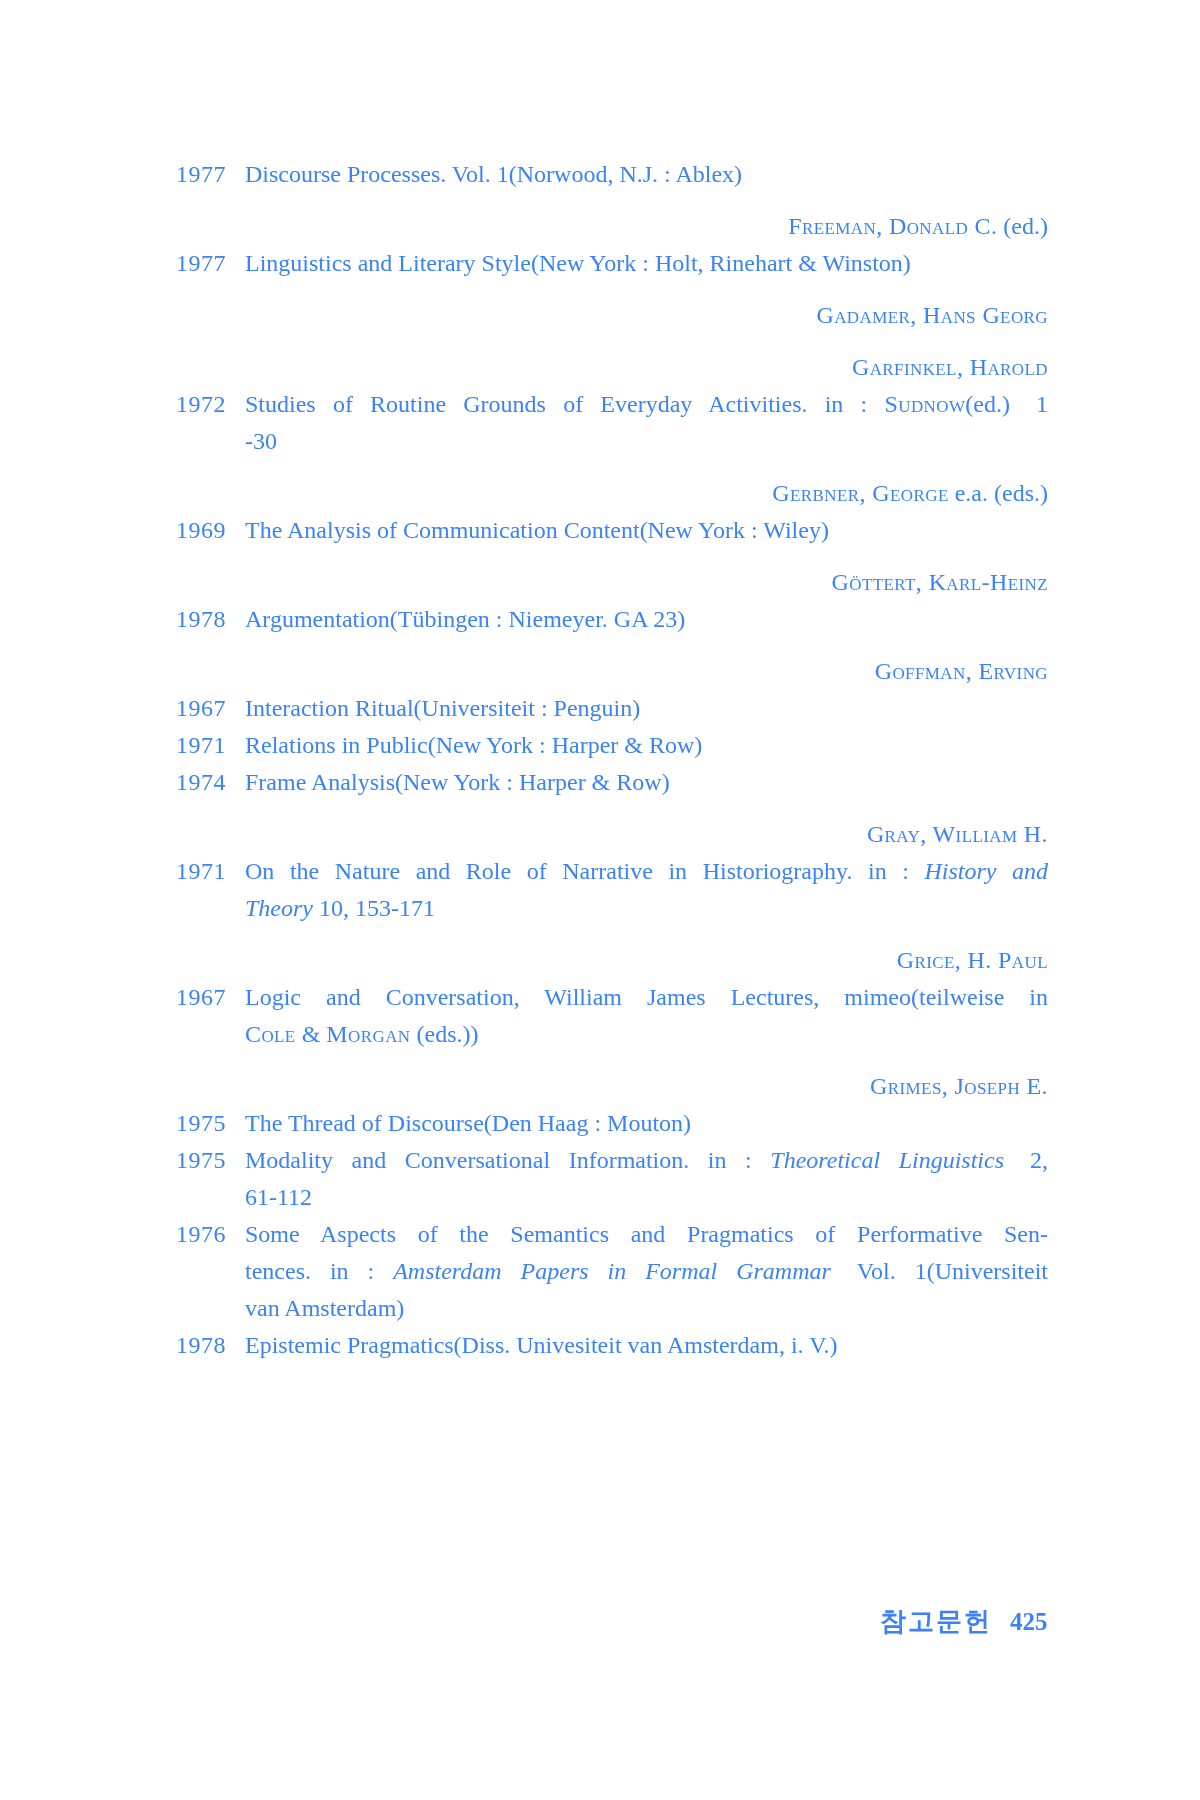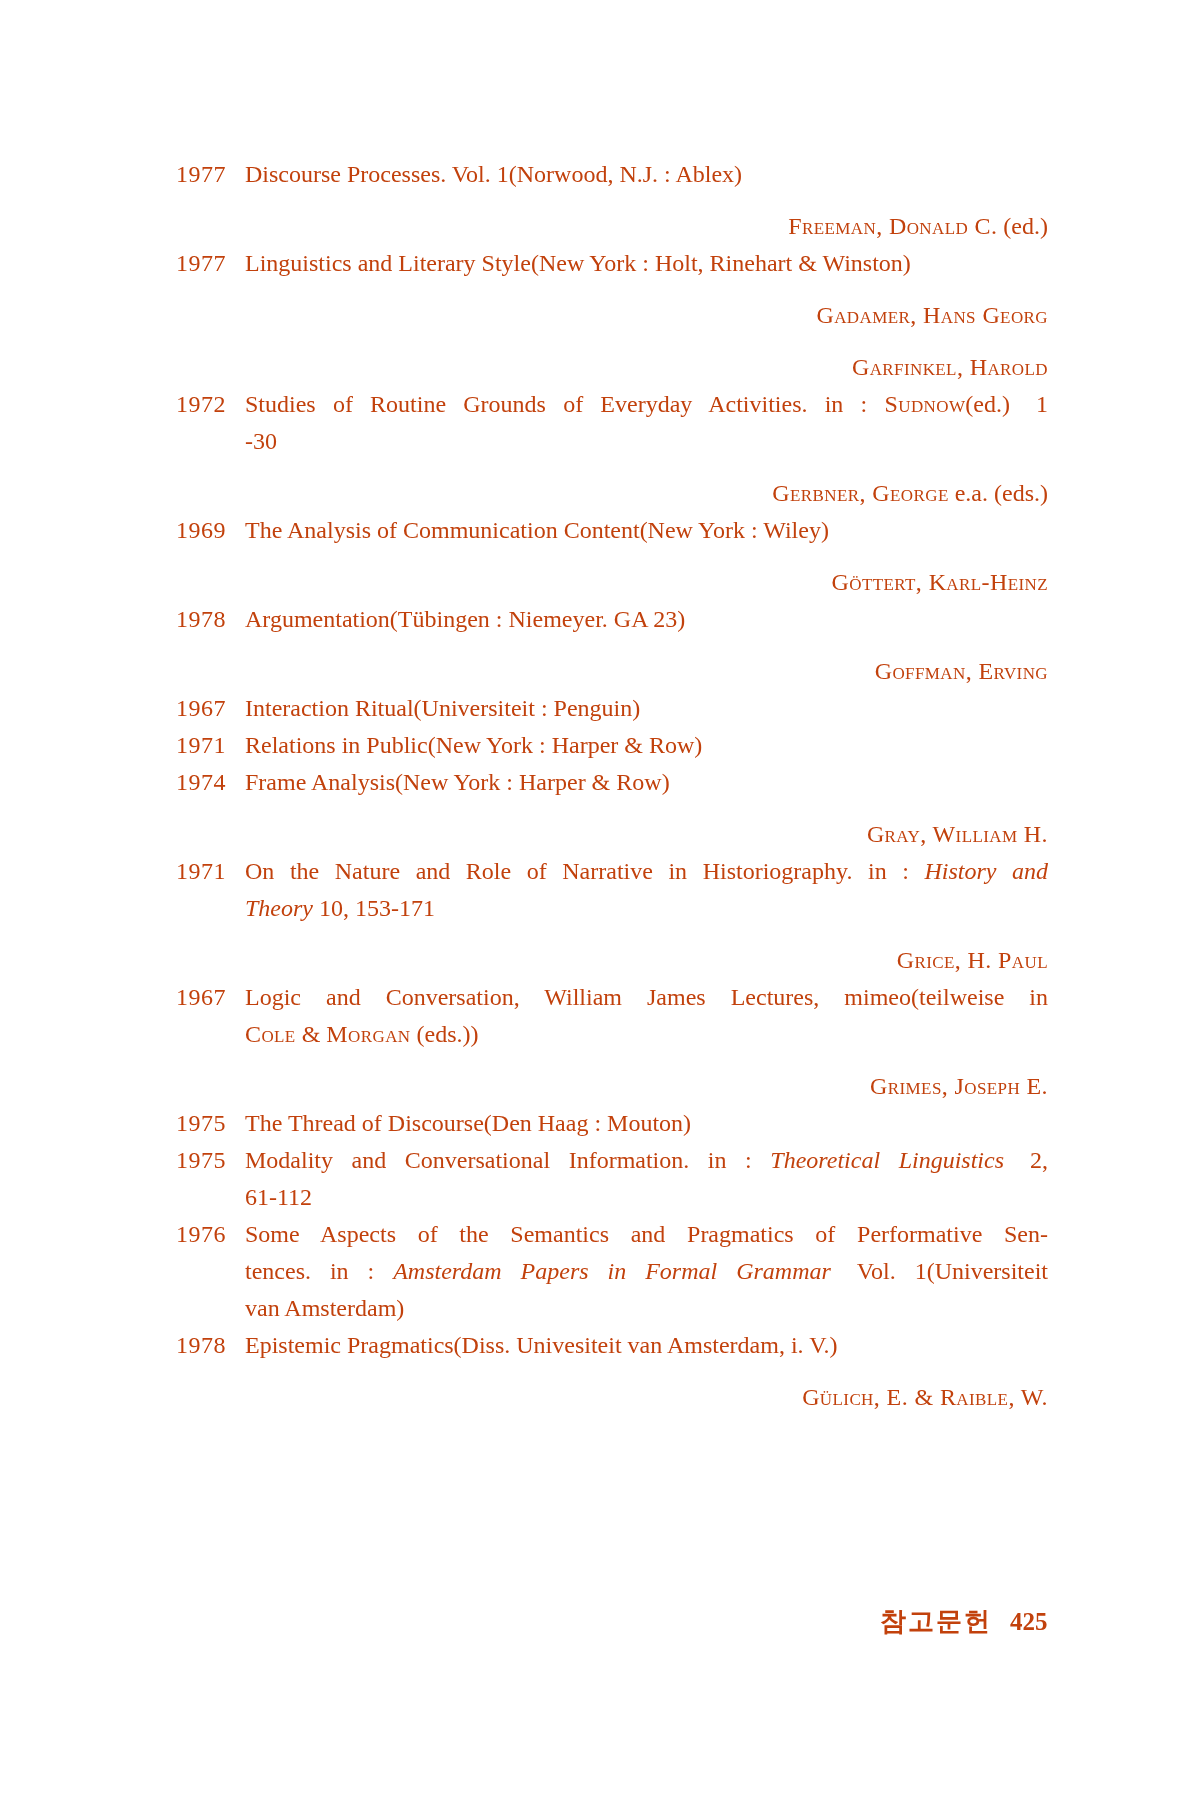--- a/index.html
+++ b/index.html
@@ -5,21 +5,21 @@
   html, body {
     margin: 0;
     padding: 0;
     background: #e8e8e8;
   }
   .page {
     position: relative;
     width: 1200px;
     height: 1800px;
     background: #ffffff;
-    color: #c2410c;
+    color: #3b82f6;
     font-family: "Liberation Serif", "DejaVu Serif", serif;
     font-size: 24px;
     overflow: hidden;
   }
   .bib {
     position: absolute;
     left: 176px;
     top: 156px;
     width: 872px;
   }
@@ -173,20 +173,17 @@
         <span class="text"><span class="seg-r">tences. in : </span><span class="seg-i">Amsterdam Papers in Formal Grammar</span><span class="seg-r seg-gap">Vol. 1(Universiteit</span></span>
       </div>
       <div class="line cont">
         <span class="year"></span>
         <span class="text"><span class="seg-r">van Amsterdam)</span></span>
       </div>
       <div class="line entry">
         <span class="year">1978</span>
         <span class="text"><span class="seg-r">Epistemic Pragmatics(Diss. Univesiteit van Amsterdam, i. V.)</span></span>
       </div>
-      <div class="line author group-start">
-        <span class="text"><span class="seg-sc">Gülich, E. &amp; Raible, W.</span></span>
-      </div>
     </div>
   <div class="footer">
     <span class="label">참고문헌</span><span class="num">425</span>
   </div>
 </div>
 
 </body></html>

